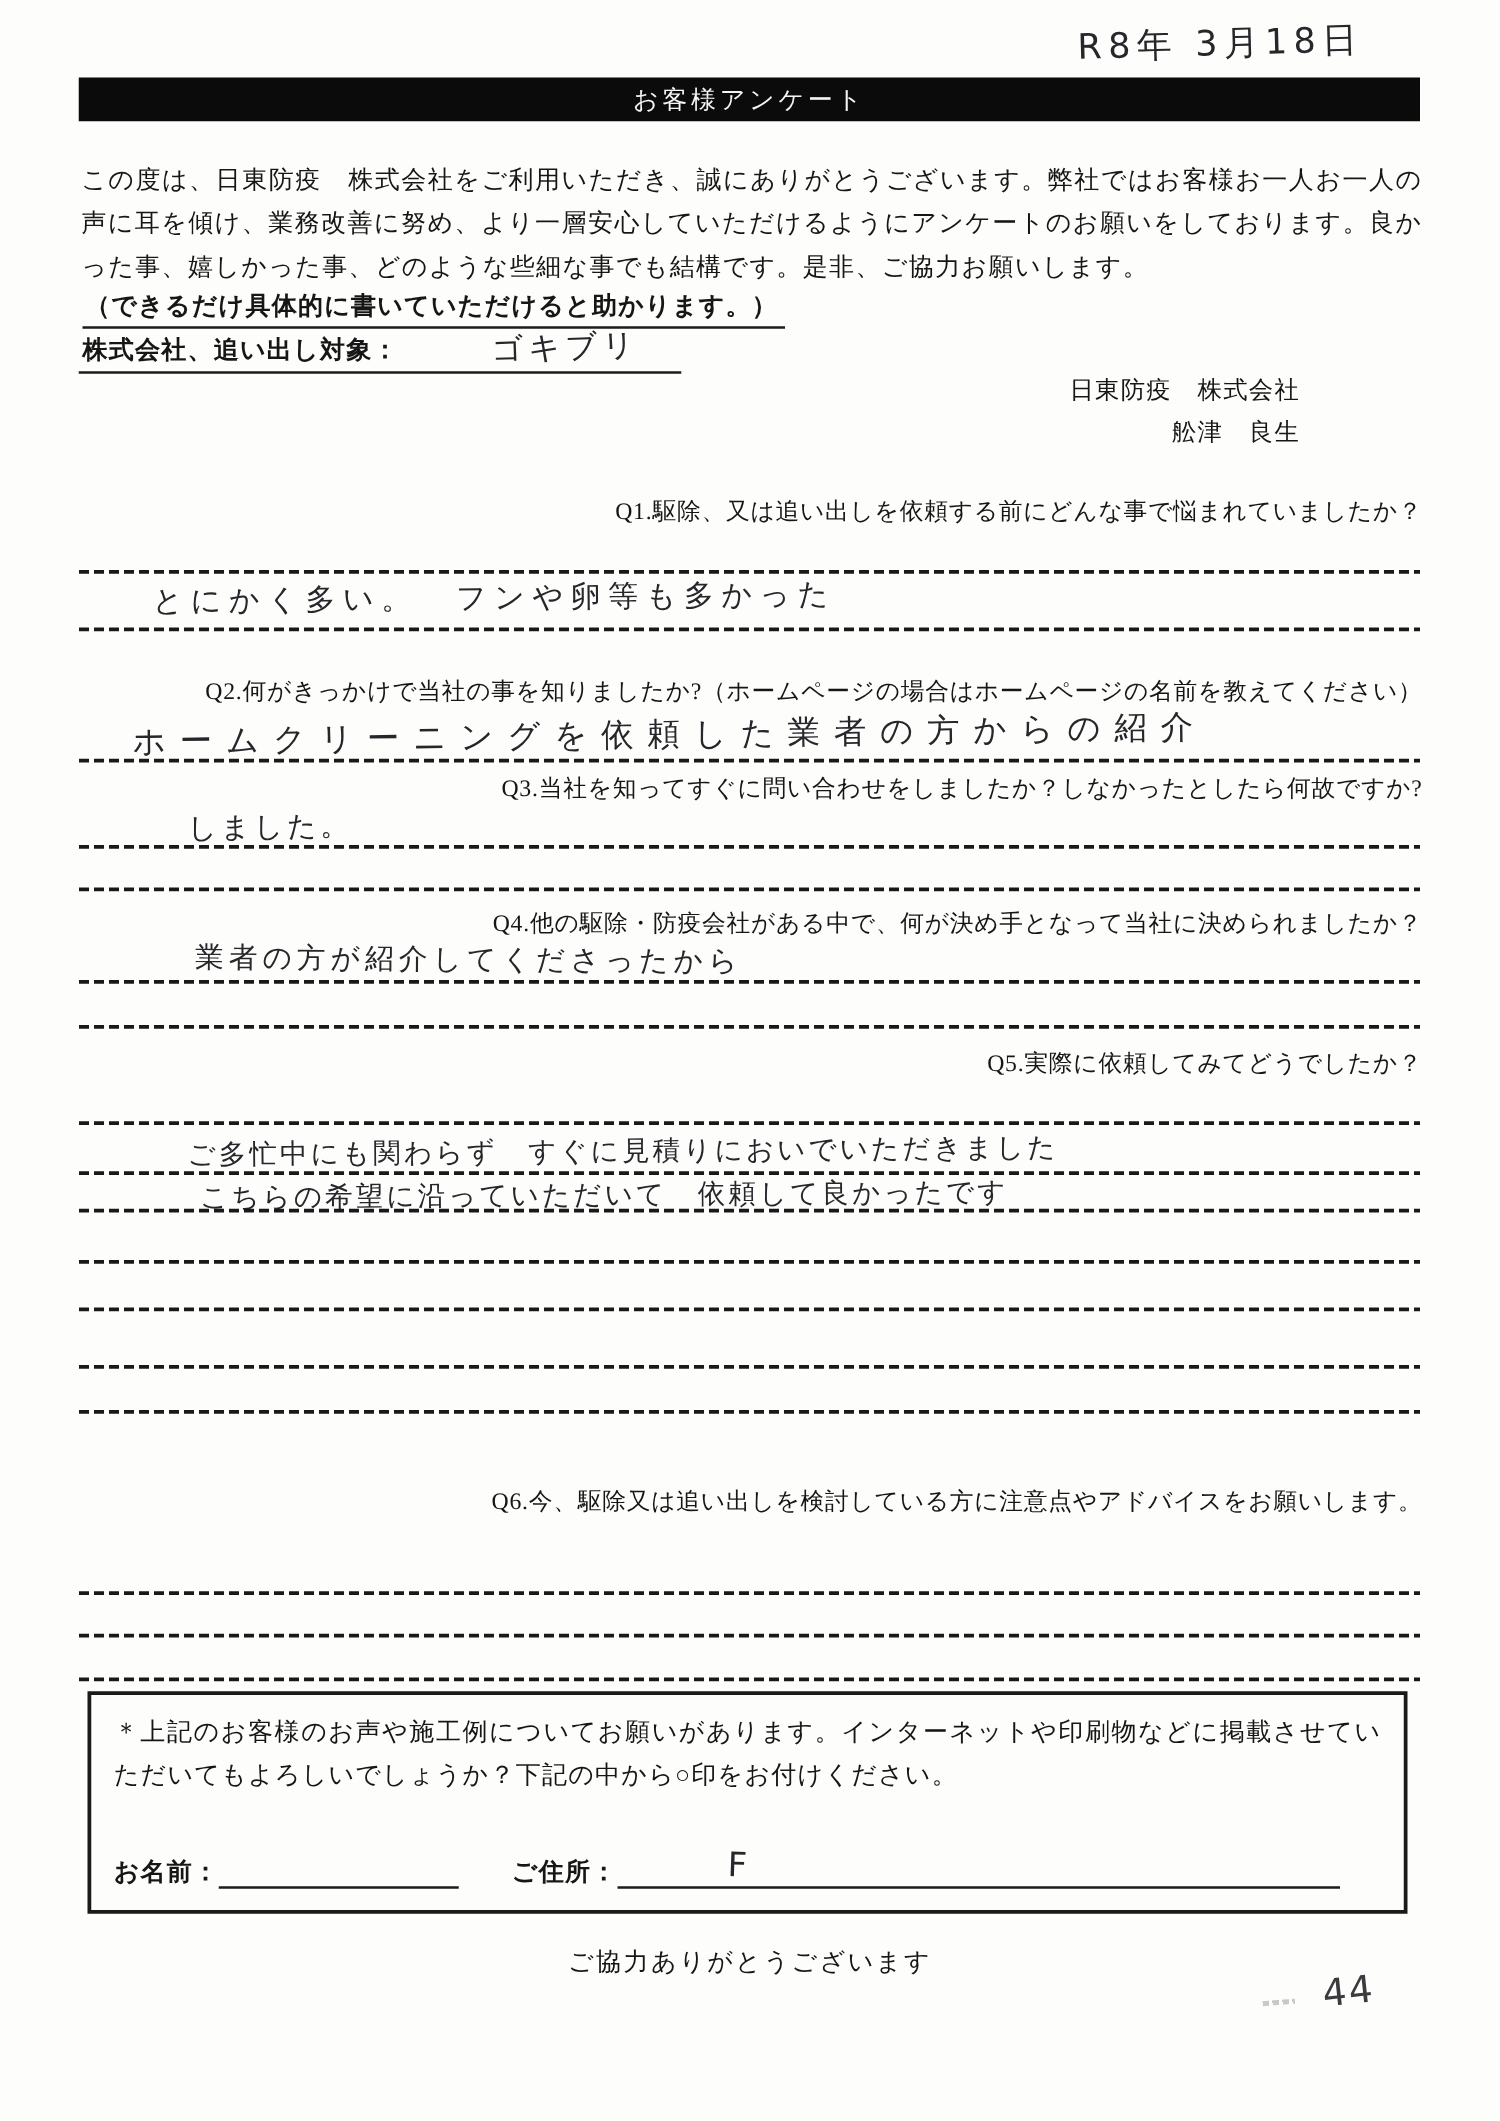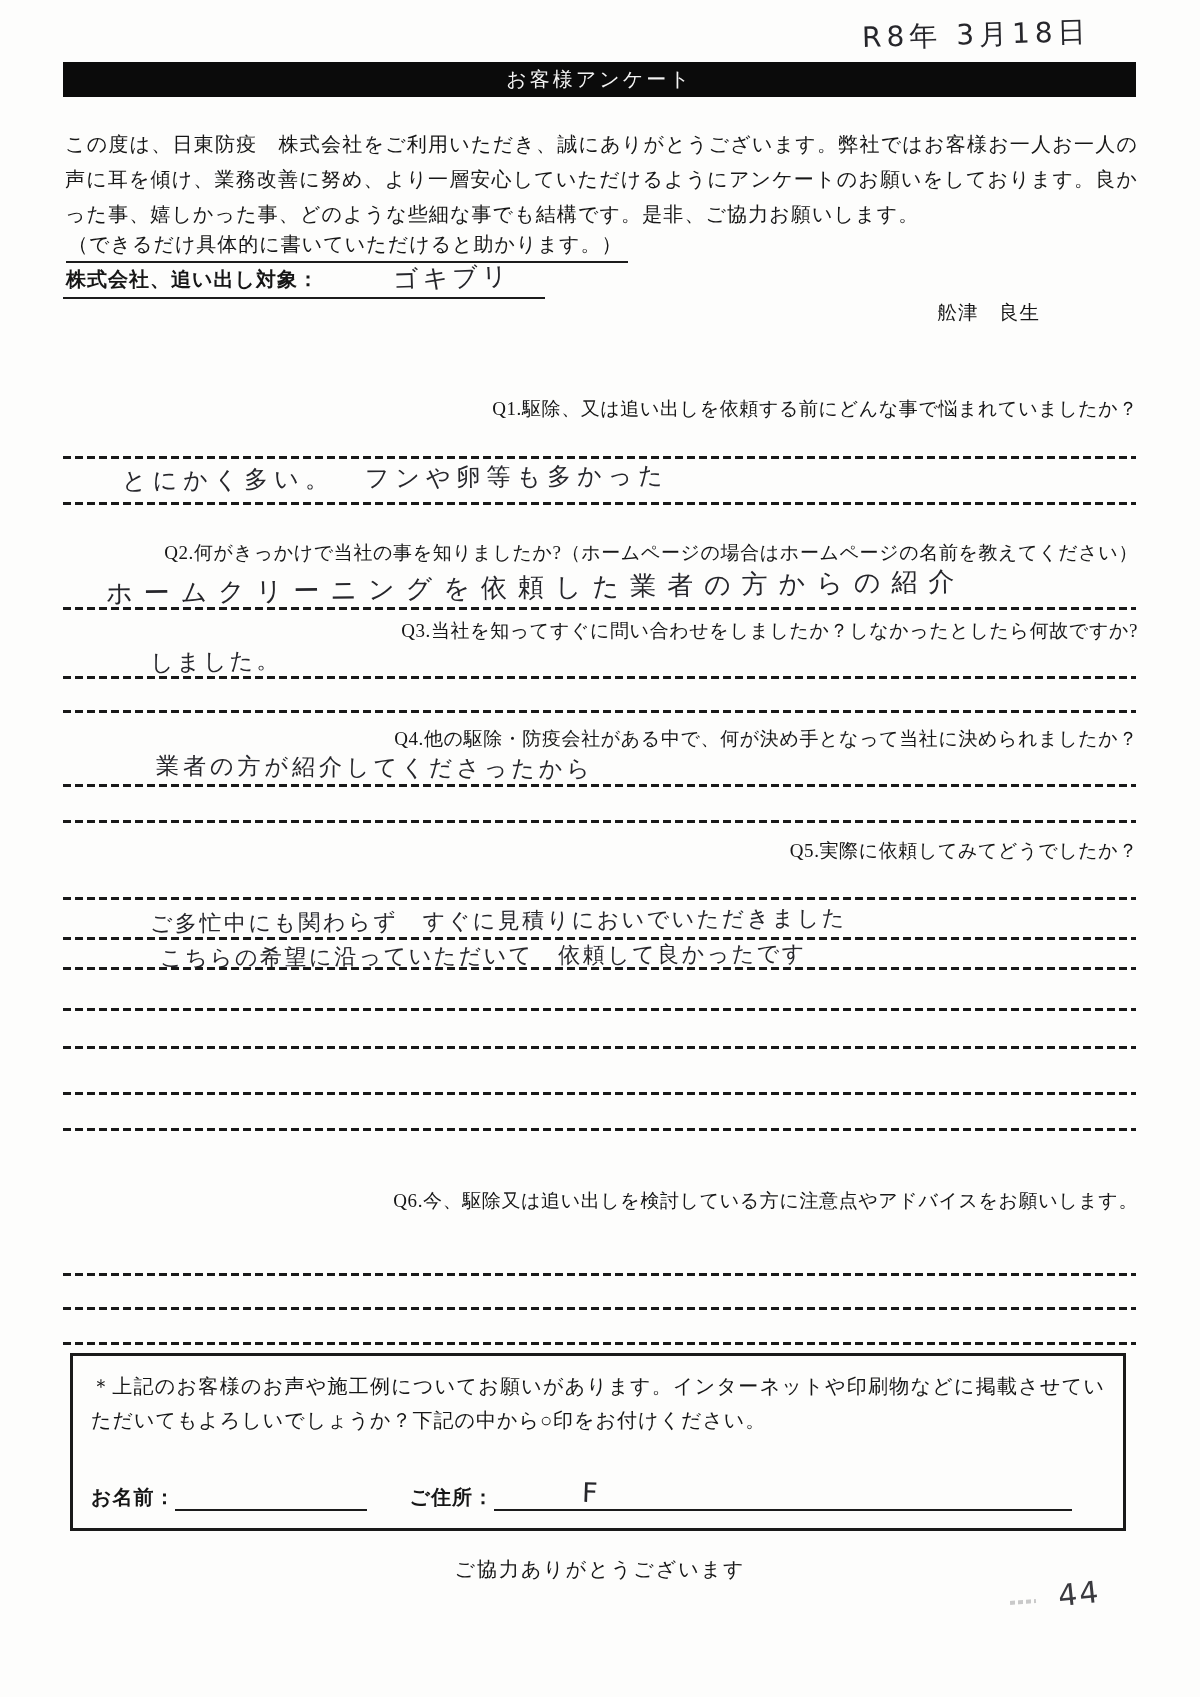--- a/index.html
+++ b/index.html
@@ -20,21 +20,21 @@
     font-size:20px;letter-spacing:3px;
   }
   .intro{
     position:absolute;left:65px;top:127px;width:1073px;
     font-size:20px;line-height:35px;letter-spacing:1.1px;
     text-align:justify;
   }
   .note-line{
     position:absolute;left:66px;top:231px;
     font-family:"Liberation Sans","DejaVu Sans",sans-serif;
-    font-weight:normal;font-size:20px;letter-spacing:1px;
+    font-weight:bold;font-size:20px;letter-spacing:1px;
     border-bottom:2.5px solid #1c1c1c;padding:0 6px 3px 2px;
   }
   .target-row{
     position:absolute;left:63px;top:264px;width:482px;height:33px;
     border-bottom:2.5px solid #1c1c1c;
   }
   .target-label{
     font-family:"Liberation Sans","DejaVu Sans",sans-serif;
     font-weight:bold;font-size:20px;letter-spacing:1px;
     position:absolute;left:3px;top:2px;
@@ -99,20 +99,21 @@
   <div class="intro">この度は、日東防疫　株式会社をご利用いただき、誠にありがとうございます。弊社ではお客様お一人お一人の声に耳を傾け、業務改善に努め、より一層安心していただけるようにアンケートのお願いをしております。良かった事、嬉しかった事、どのような些細な事でも結構です。是非、ご協力お願いします。</div>
 
   <div class="note-line">（できるだけ具体的に書いていただけると助かります。）</div>
 
   <div class="target-row">
     <span class="target-label">株式会社、追い出し対象：</span>
     <span class="hw" style="left:330px;top:-3px;font-size:25px;letter-spacing:4px;transform:rotate(-2deg);">ゴキブリ</span>
   </div>
 
   <div class="company-block">
+    <div>日東防疫　株式会社</div>
     <div>舩津　良生</div>
   </div>
 
   <div class="question" style="top:396px;">Q1.駆除、又は追い出しを依頼する前にどんな事で悩まれていましたか？</div>
   <div class="dash" style="top:456px;"></div>
   <div class="hw" style="left:122px;top:462px;font-size:24px;letter-spacing:6px;transform:rotate(-0.6deg);">とにかく多い。　フンや卵等も多かった</div>
   <div class="dash" style="top:502px;"></div>
 
   <div class="question" style="top:540px;">Q2.何がきっかけで当社の事を知りましたか?（ホームページの場合はホームページの名前を教えてください）</div>
   <div class="hw" style="left:106px;top:570px;font-size:26px;letter-spacing:11px;transform:rotate(-0.8deg);">ホームクリーニングを依頼した業者の方からの紹介</div>

